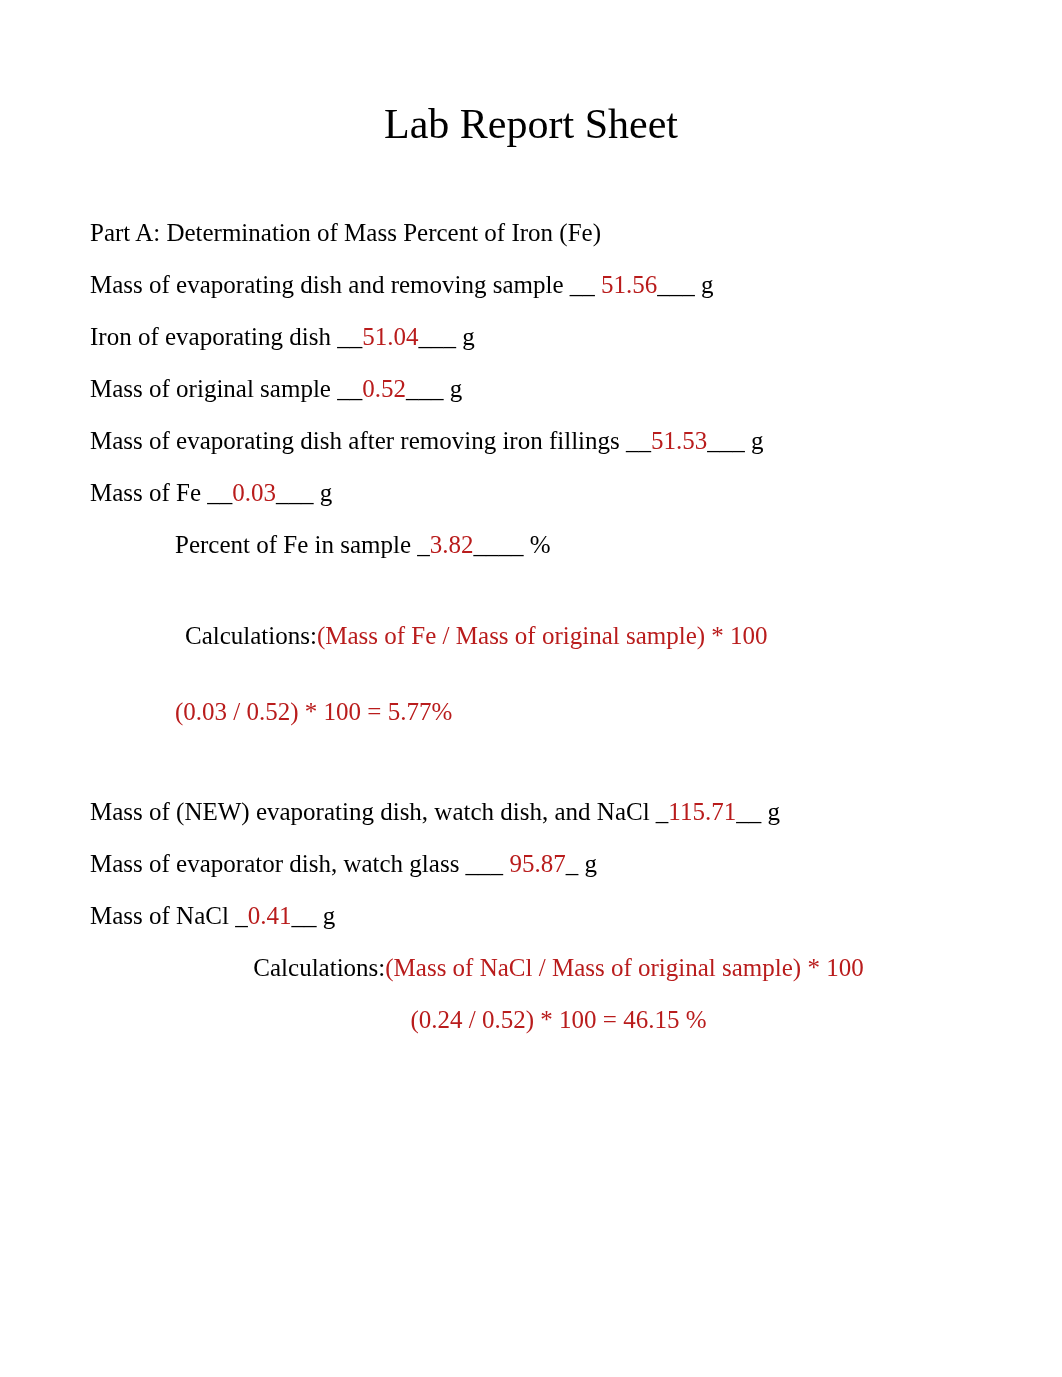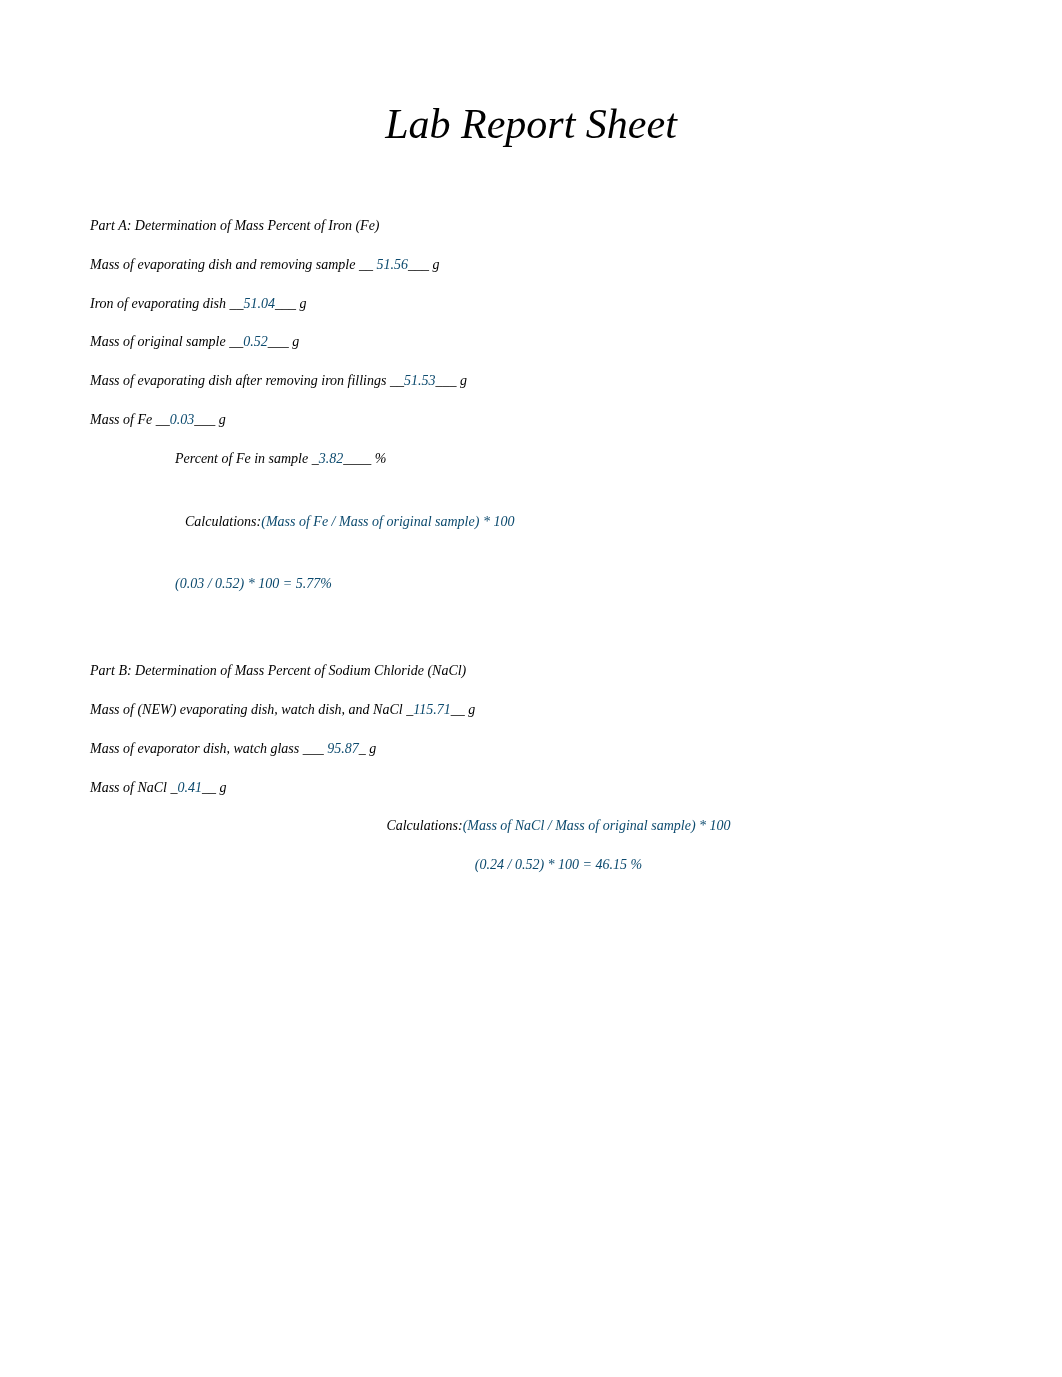--- a/index.html
+++ b/index.html
@@ -7,41 +7,41 @@
       padding: 0;
       font-family: "Times New Roman", Times, serif;
       background: #fff;
       color: #000;
       width: 1062px;
       height: 1377px;
       box-sizing: border-box;
     }
     .page {
       padding: 100px 90px 40px 90px;
-      font-style: italic;
     }
     .title {
       text-align: center;
       font-size: 42px;
       font-weight: normal;
       margin-bottom: 70px;
     }
     .line {
-      font-size: 14px;
+      font-size: 25px;
       line-height: 1.2;
       margin-bottom: 22px;
     }
     .blue {
-      color: #0c4a6e;
+      color: #b91c1c;
     }
     .indent-1 {
       padding-left: 85px;
     }
     .indent-2 {
       padding-left: 95px;
+      margin-top: 15px;
     }
     .indent-3 {
       padding-left: 55px;
       text-align: center;
     }
     .section-gap {
       height: 48px;
     }
     .small-gap {
       height: 24px;
@@ -87,21 +87,20 @@
   </div>
 
   <div class="small-gap"></div>
 
   <div class="line indent-1">
     <span class="blue">(0.03 / 0.52) * 100 = 5.77%</span>
   </div>
 
   <div class="section-gap"></div>
 
-  <div class="line">Part B: Determination of Mass Percent of Sodium Chloride (NaCl)</div>
 
   <div class="line">
     <span>Mass of (NEW) evaporating dish, watch dish, and NaCl _</span><span class="blue">115.71</span><span>__ g</span>
   </div>
 
   <div class="line">
     <span>Mass of evaporator dish, watch glass ___ </span><span class="blue">95.87</span><span>_ g</span>
   </div>
 
   <div class="line">

